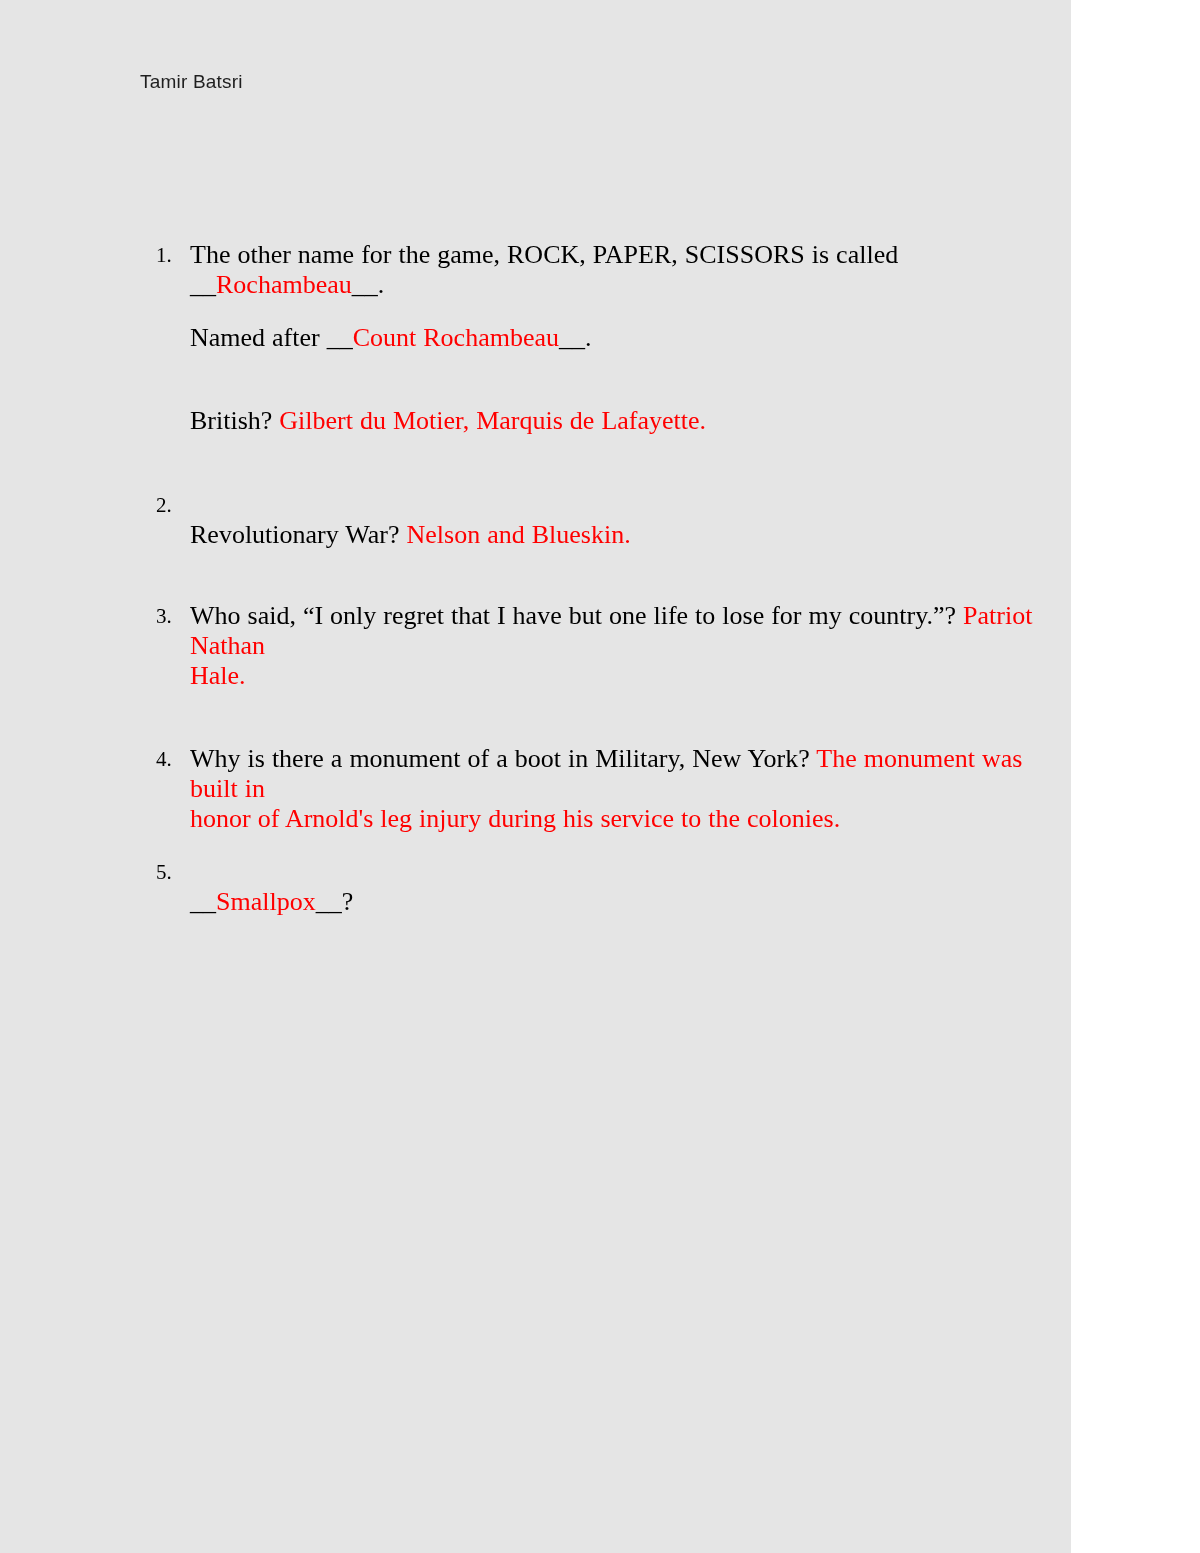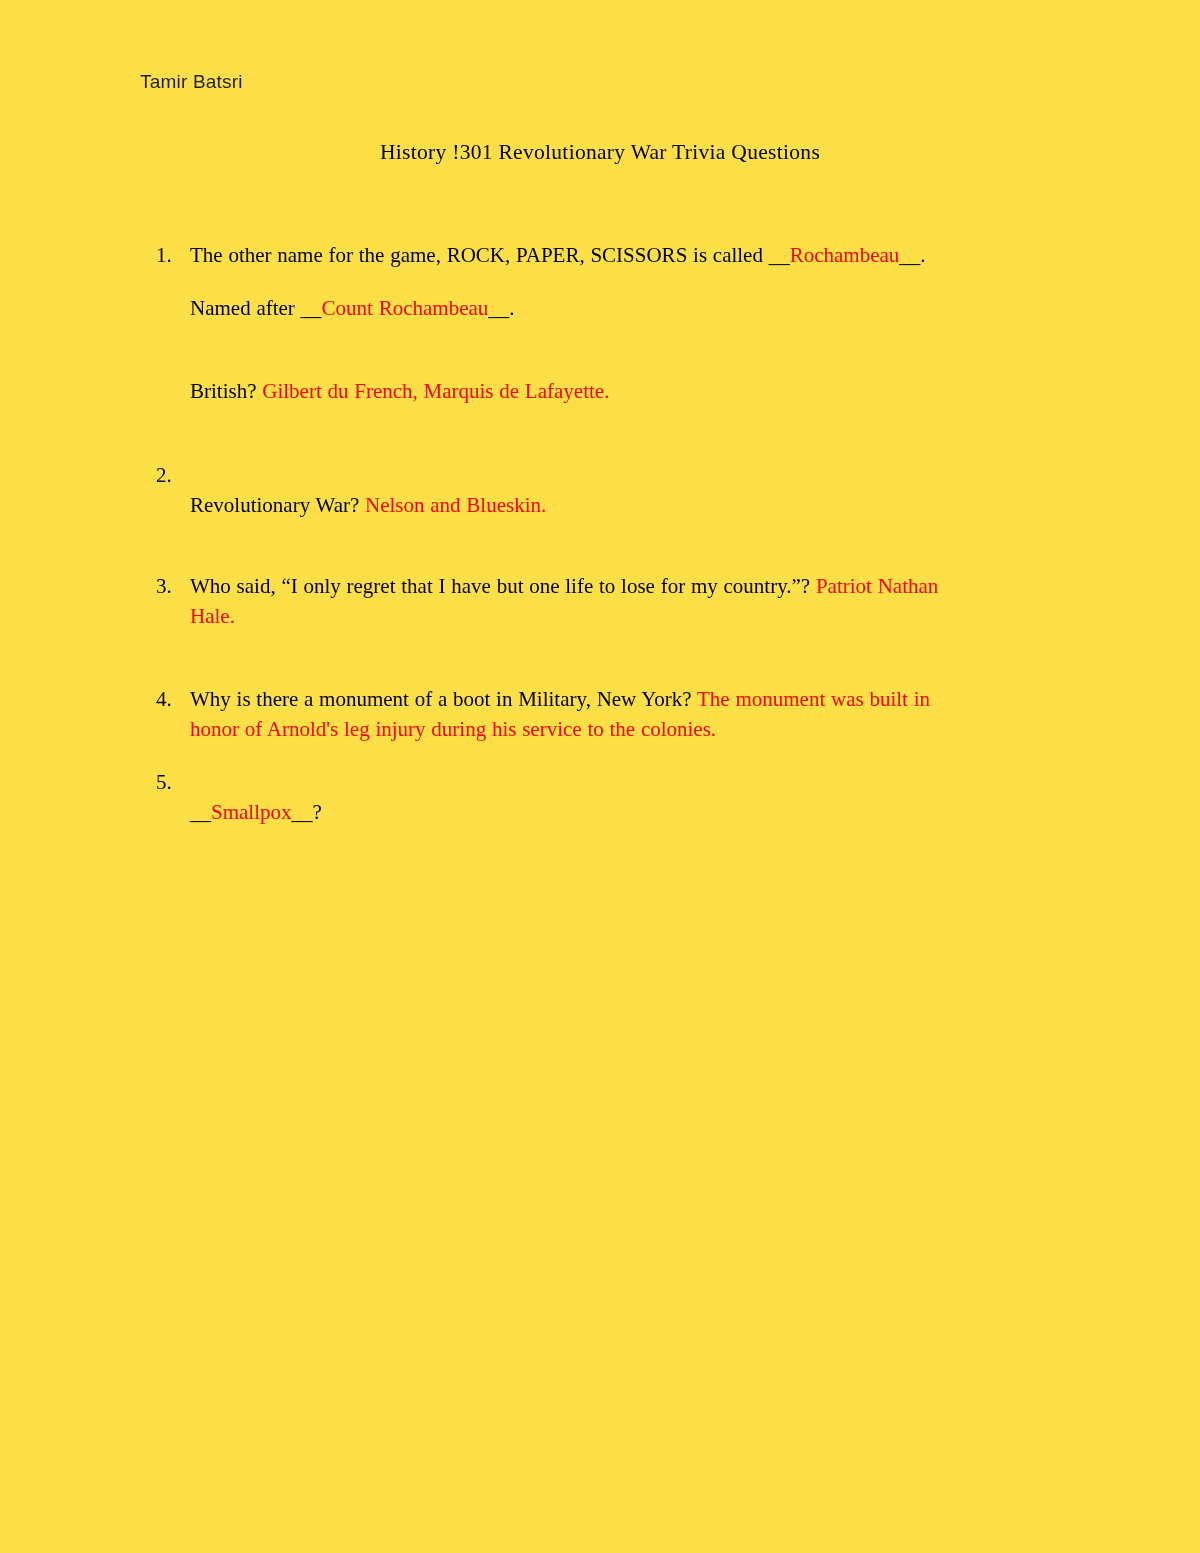--- a/index.html
+++ b/index.html
@@ -2,23 +2,23 @@
 <html style="--answer-color: #ff0000;"><head>
 <meta charset="utf-8">
 <style>
   html, body {
     margin: 0;
     padding: 0;
     background: #ffffff;
   }
   .page {
     position: relative;
-    width: 1200px;
+    width: 1071px;
     height: 1553px;
-    background: #fde047;
+    background: #e5e5e5;
     font-family: "Liberation Serif", serif;
     overflow: hidden;
   }
   .author {
     position: absolute;
     left: 140px;
     top: 71px;
     font-family: "Liberation Sans", sans-serif;
     font-size: 19px;
     color: #1f1f1f;
@@ -56,21 +56,21 @@
     font-size: 21px;
     line-height: 30px;
     color: #000000;
   }
   .qbody {
     flex: 1 1 auto;
     min-width: 0;
   }
   .qpara {
     margin: 0;
-    font-size: 21px;
+    font-size: 26px;
     line-height: 30px;
     color: #000000;
     word-spacing: 0.5px;
   }
   .qpara + .qpara {
     margin-top: 23px;
   }
   .answer {
     color: var(--answer-color, #ff0000);
   }
@@ -78,28 +78,27 @@
   .q2 { margin-bottom: 51px; }
   .q3 { margin-bottom: 53px; }
   .q4 { margin-bottom: 23px; }
   .q5 { margin-bottom: 0; }
 </style>
 </head>
 <body>
 
 <div class="page">
   <div class="author">Tamir Batsri</div>
-  <h1 class="title">History !301 Revolutionary War Trivia Questions</h1>
   <ol class="questions" id="questions">
       <li class="question q1">
         <span class="qnum">1.</span>
         <div class="qbody">
           <p class="qpara"><span class="qtext">The other name for the game, ROCK, PAPER, SCISSORS is called __</span><span class="answer">Rochambeau</span><span class="qtext">__.</span></p>
           <p class="qpara"><span class="qtext">Named after __</span><span class="answer">Count Rochambeau</span><span class="qtext">__.</span></p>
-          <p class="qpara"><br><span class="qtext">British? </span><span class="answer">Gilbert du French, Marquis de Lafayette.</span></p>
+          <p class="qpara"><br><span class="qtext">British? </span><span class="answer">Gilbert du Motier, Marquis de Lafayette.</span></p>
         </div>
       </li>
       <li class="question q2">
         <span class="qnum">2.</span>
         <div class="qbody">
           <p class="qpara"><br><span class="qtext">Revolutionary War? </span><span class="answer">Nelson and Blueskin.</span></p>
         </div>
       </li>
       <li class="question q3">
         <span class="qnum">3.</span>

